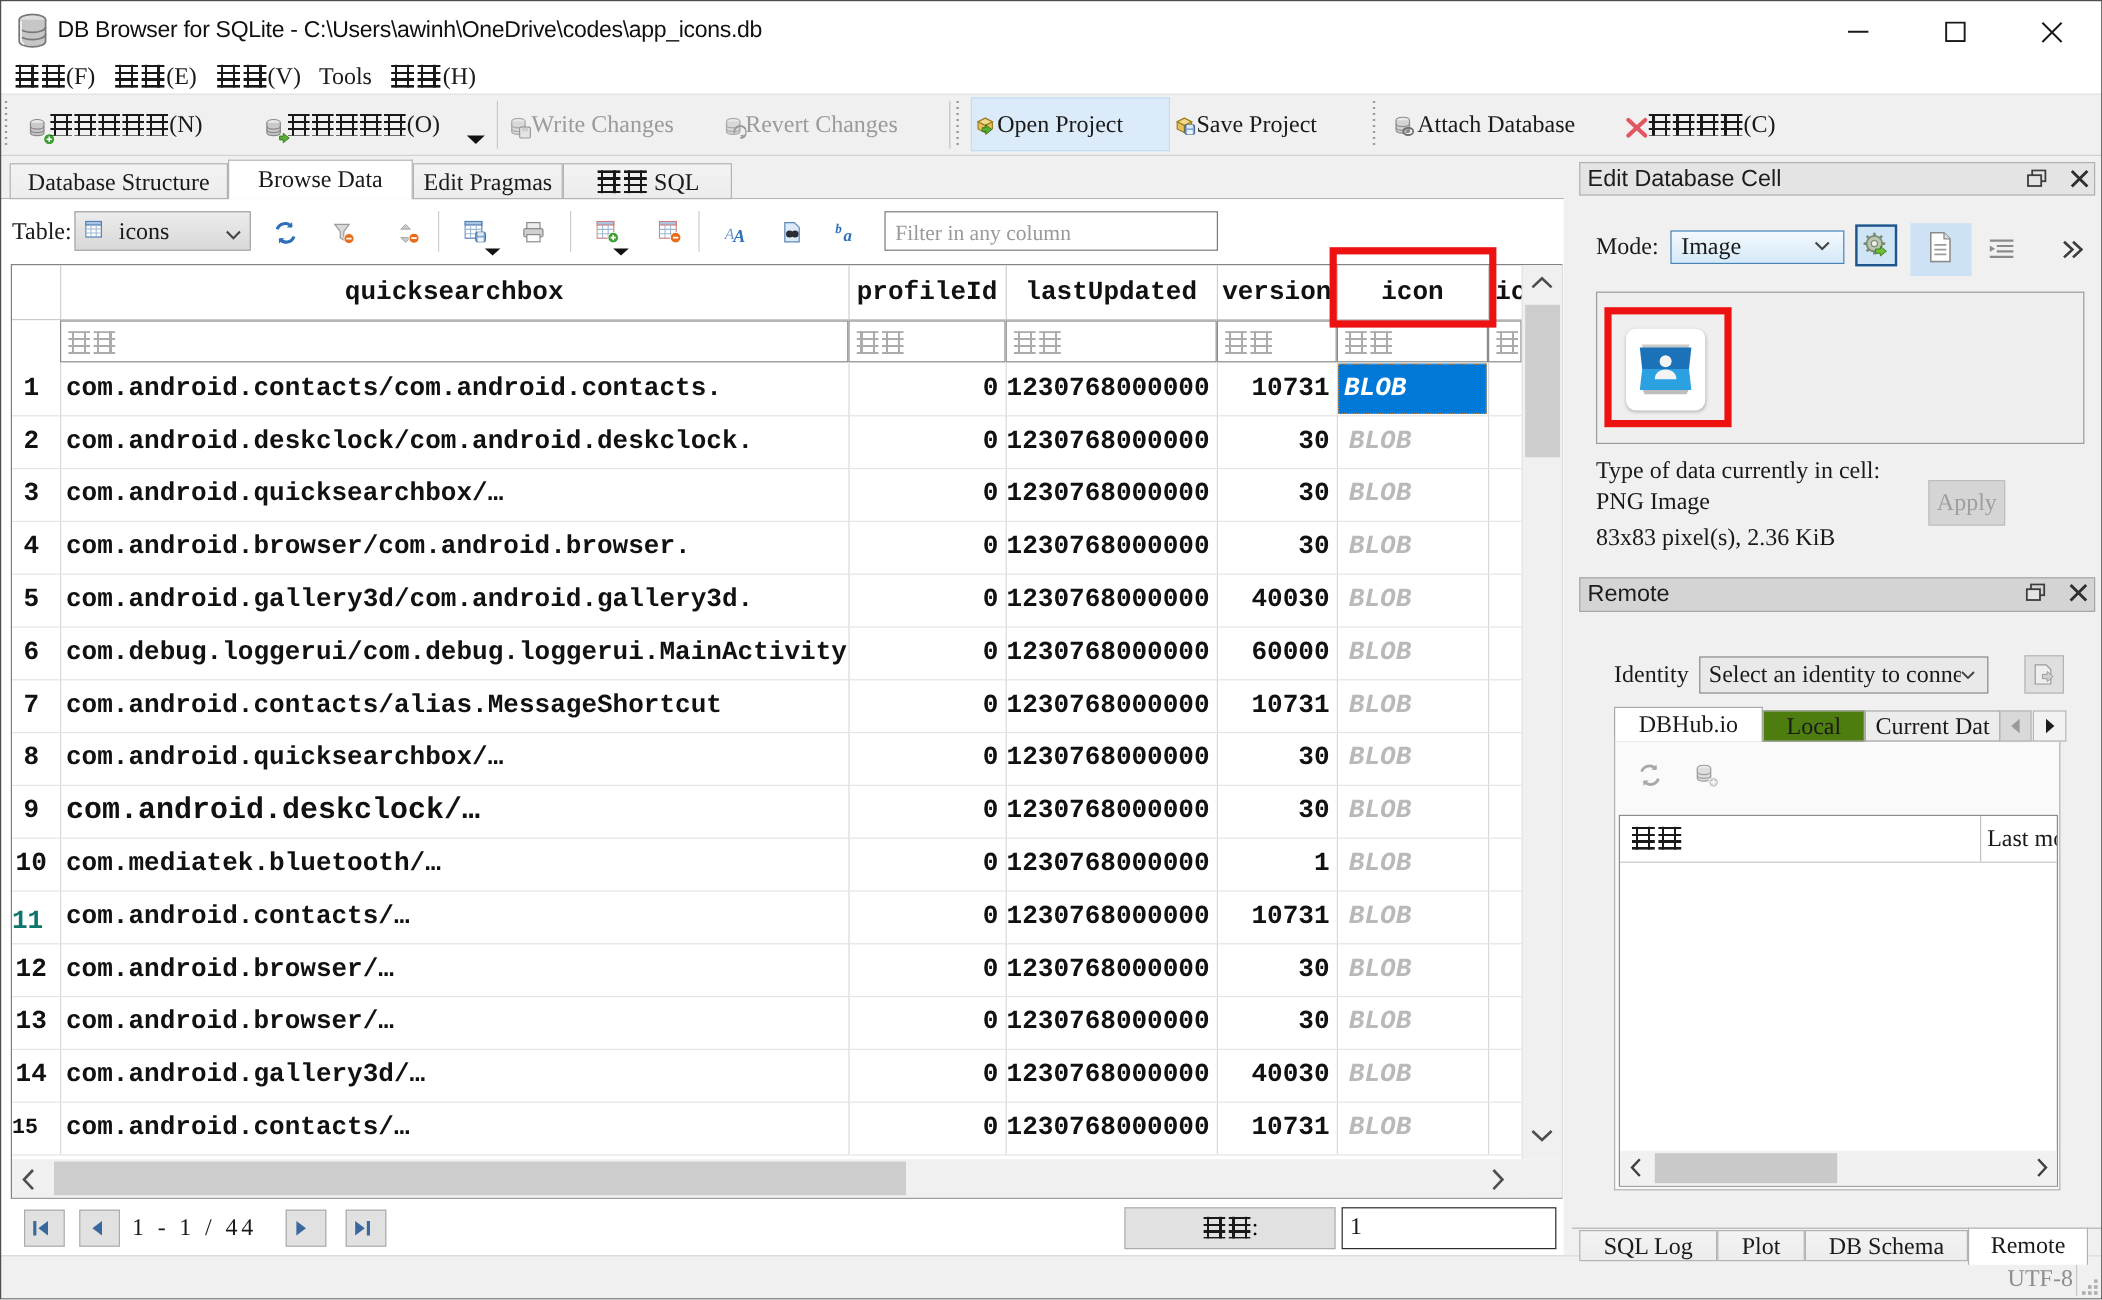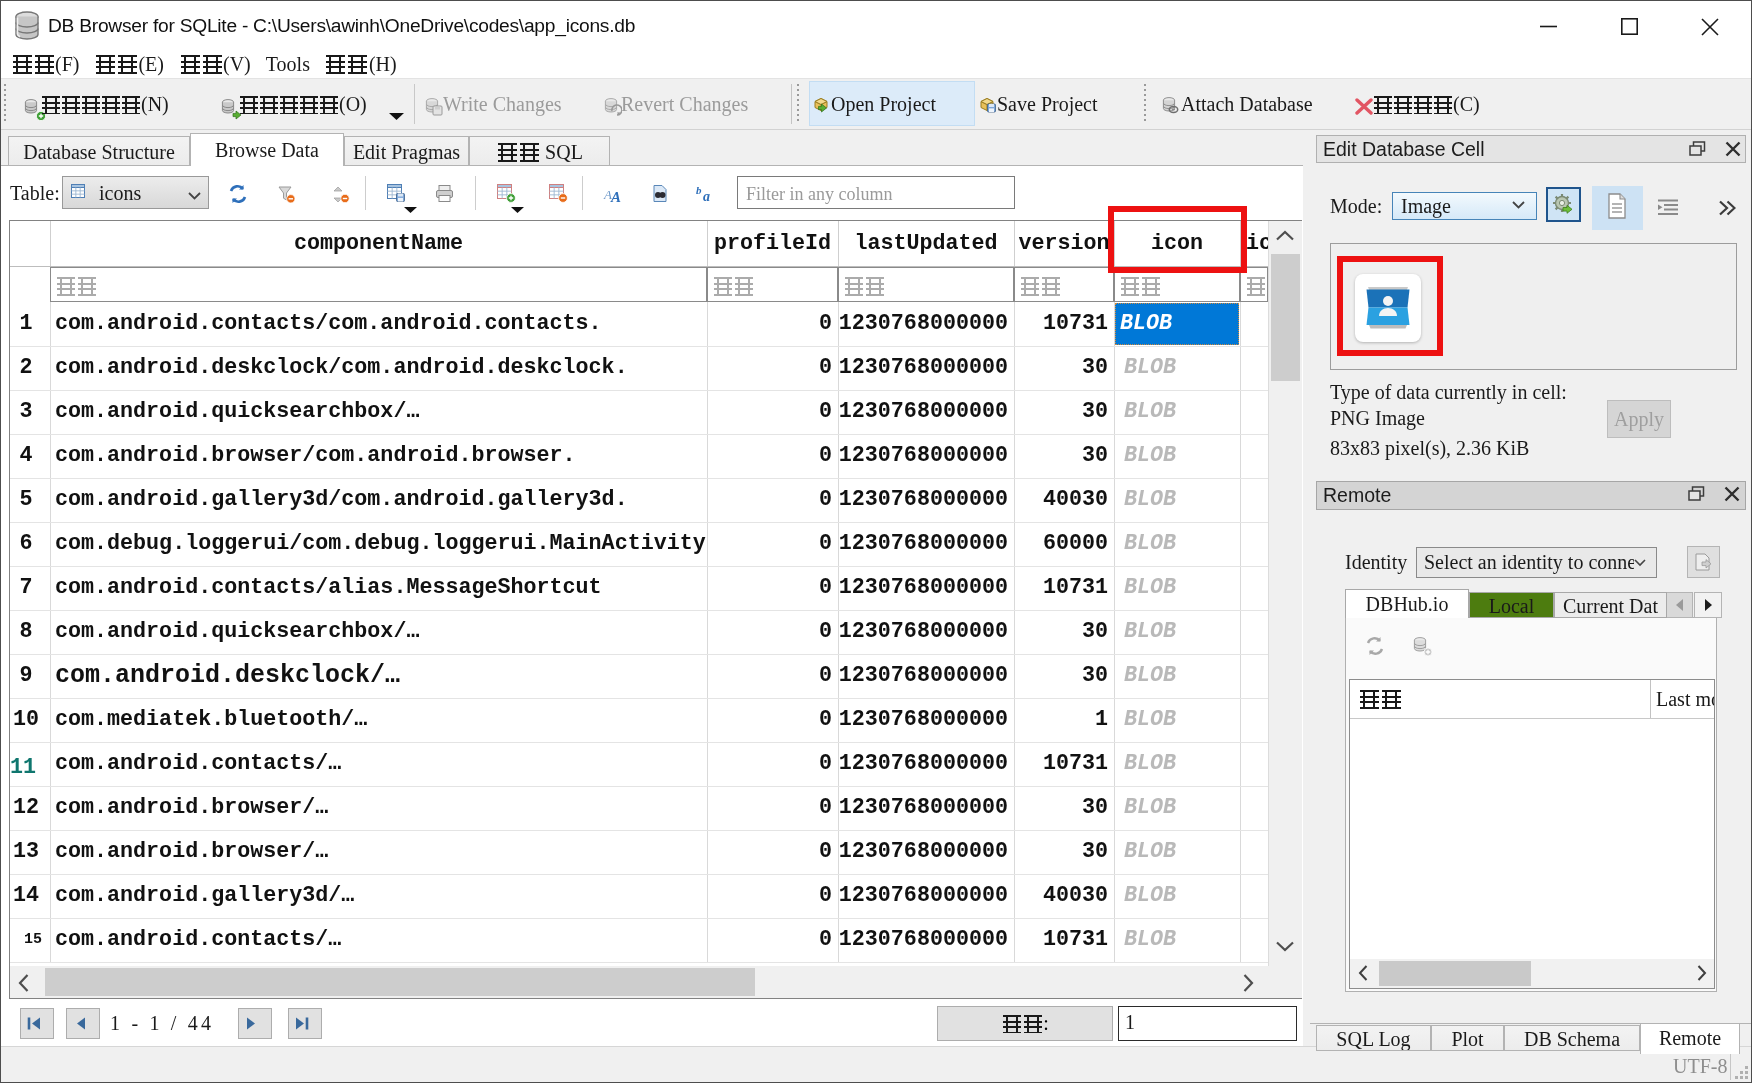--- a/index.html
+++ b/index.html
@@ -183,21 +183,21 @@
 <div class="abs" style="left:737px;top:176px;width:278px;height:33px;background:#fff;border:1px solid #7a7a7a"></div>
 <span class="abs" style="left:746px;top:184px;font-size:18px;color:#9a9a9a">Filter in any column</span>
 <div class="abs" style="left:9px;top:220px;width:1293px;height:779px;border:1px solid #828282;background:#fff"></div>
 <div class="abs" style="left:50px;top:221px;width:1px;height:45px;background:#cfcfcf"></div>
 <div class="abs" style="left:707px;top:221px;width:1px;height:45px;background:#cfcfcf"></div>
 <div class="abs" style="left:838px;top:221px;width:1px;height:45px;background:#cfcfcf"></div>
 <div class="abs" style="left:1014px;top:221px;width:1px;height:45px;background:#cfcfcf"></div>
 <div class="abs" style="left:1114px;top:221px;width:1px;height:45px;background:#cfcfcf"></div>
 <div class="abs" style="left:1240px;top:221px;width:1px;height:45px;background:#cfcfcf"></div>
 <div class="abs" style="left:10px;top:266px;width:1258px;height:1px;background:#bdbdbd"></div>
-<div class="abs mon" style="left:50px;top:221px;width:657px;height:45px;line-height:45px;text-align:center;font-size:21.7px;color:#111;overflow:hidden">componentName</div>
+<div class="abs mon" style="left:50px;top:221px;width:657px;height:45px;line-height:45px;text-align:center;font-size:21.7px;color:#111;overflow:hidden">quicksearchbox</div>
 <div class="abs mon" style="left:707px;top:221px;width:131px;height:45px;line-height:45px;text-align:center;font-size:21.7px;color:#111;overflow:hidden">profileId</div>
 <div class="abs mon" style="left:838px;top:221px;width:176px;height:45px;line-height:45px;text-align:center;font-size:21.7px;color:#111;overflow:hidden">lastUpdated</div>
 <div class="abs mon" style="left:1014px;top:221px;width:100px;height:45px;line-height:45px;text-align:center;font-size:21.7px;color:#111;overflow:hidden">version</div>
 <div class="abs mon" style="left:1114px;top:221px;width:126px;height:45px;line-height:45px;text-align:center;font-size:21.7px;color:#111;overflow:hidden">icon</div>
 <div class="abs mon" style="left:1240px;top:221px;width:28px;height:45px;line-height:45px;text-align:left;padding-left:6px;font-size:21.7px;color:#111;overflow:hidden">ic</div>
 <div class="abs" style="left:50px;top:267px;width:657px;height:35px;background:#fff;border:1px solid #8a8a8a;overflow:hidden">
     <span class="row" style="position:absolute;left:4px;top:8px;font-size:19px"><span class="cjg" style="width:18px;height:19px"></span><span class="cjg" style="width:18px;height:19px"></span></span>
   </div>
 <div class="abs" style="left:707px;top:267px;width:131px;height:35px;background:#fff;border:1px solid #8a8a8a;overflow:hidden">
     <span class="row" style="position:absolute;left:4px;top:8px;font-size:19px"><span class="cjg" style="width:18px;height:19px"></span><span class="cjg" style="width:18px;height:19px"></span></span>
@@ -313,21 +313,21 @@
 <div class="abs mon" style="left:707px;top:830px;width:125px;height:44px;line-height:44px;text-align:right;font-size:21.7px;color:#111">0</div>
 <div class="abs mon" style="left:838px;top:830px;width:170px;height:44px;line-height:44px;text-align:right;font-size:21.7px;color:#111">1230768000000</div>
 <div class="abs mon" style="left:1014px;top:830px;width:94px;height:44px;line-height:44px;text-align:right;font-size:21.7px;color:#111">30</div>
 <div class="abs mon" style="left:1124px;top:830px;height:44px;line-height:44px;font-size:21.7px;font-style:italic;color:#b9b9b9">BLOB</div>
 <div class="abs mon" style="left:10px;top:874px;width:32px;height:44px;line-height:44px;text-align:center;font-size:21.7px;color:#111">14</div>
 <div class="abs mon" style="left:55px;top:874px;height:44px;line-height:44px;font-size:21.7px;color:#111;white-space:pre">com.android.gallery3d/…</div>
 <div class="abs mon" style="left:707px;top:874px;width:125px;height:44px;line-height:44px;text-align:right;font-size:21.7px;color:#111">0</div>
 <div class="abs mon" style="left:838px;top:874px;width:170px;height:44px;line-height:44px;text-align:right;font-size:21.7px;color:#111">1230768000000</div>
 <div class="abs mon" style="left:1014px;top:874px;width:94px;height:44px;line-height:44px;text-align:right;font-size:21.7px;color:#111">40030</div>
 <div class="abs mon" style="left:1124px;top:874px;height:44px;line-height:44px;font-size:21.7px;font-style:italic;color:#b9b9b9">BLOB</div>
-<div class="abs mon" style="left:10px;top:918px;width:32px;height:44px;line-height:44px;text-align:right;font-size:15px;color:#111">15</div>
+<div class="abs mon" style="left:10px;top:918px;width:32px;height:44px;line-height:44px;text-align:left;font-size:18px;color:#111">15</div>
 <div class="abs mon" style="left:55px;top:918px;height:44px;line-height:44px;font-size:21.7px;color:#111;white-space:pre">com.android.contacts/…</div>
 <div class="abs mon" style="left:707px;top:918px;width:125px;height:44px;line-height:44px;text-align:right;font-size:21.7px;color:#111">0</div>
 <div class="abs mon" style="left:838px;top:918px;width:170px;height:44px;line-height:44px;text-align:right;font-size:21.7px;color:#111">1230768000000</div>
 <div class="abs mon" style="left:1014px;top:918px;width:94px;height:44px;line-height:44px;text-align:right;font-size:21.7px;color:#111">10731</div>
 <div class="abs mon" style="left:1124px;top:918px;height:44px;line-height:44px;font-size:21.7px;font-style:italic;color:#b9b9b9">BLOB</div>
 <div class="abs" style="left:1108px;top:206px;width:139px;height:67px;border:6px solid #ed1111;z-index:30"></div>
 <div class="abs" style="left:1268px;top:221px;width:1px;height:777px;background:#dcdcdc"></div>
 <div class="abs" style="left:1269px;top:221px;width:33px;height:745px;background:#f0f0f0"></div>
 <svg class="abs" style="left:1276px;top:230px" width="18" height="11" viewBox="0 0 18 11">
     <path d="M1 9.5 9 2l8 7.5" fill="none" stroke="#4e4e4e" stroke-width="2.2"></path>

